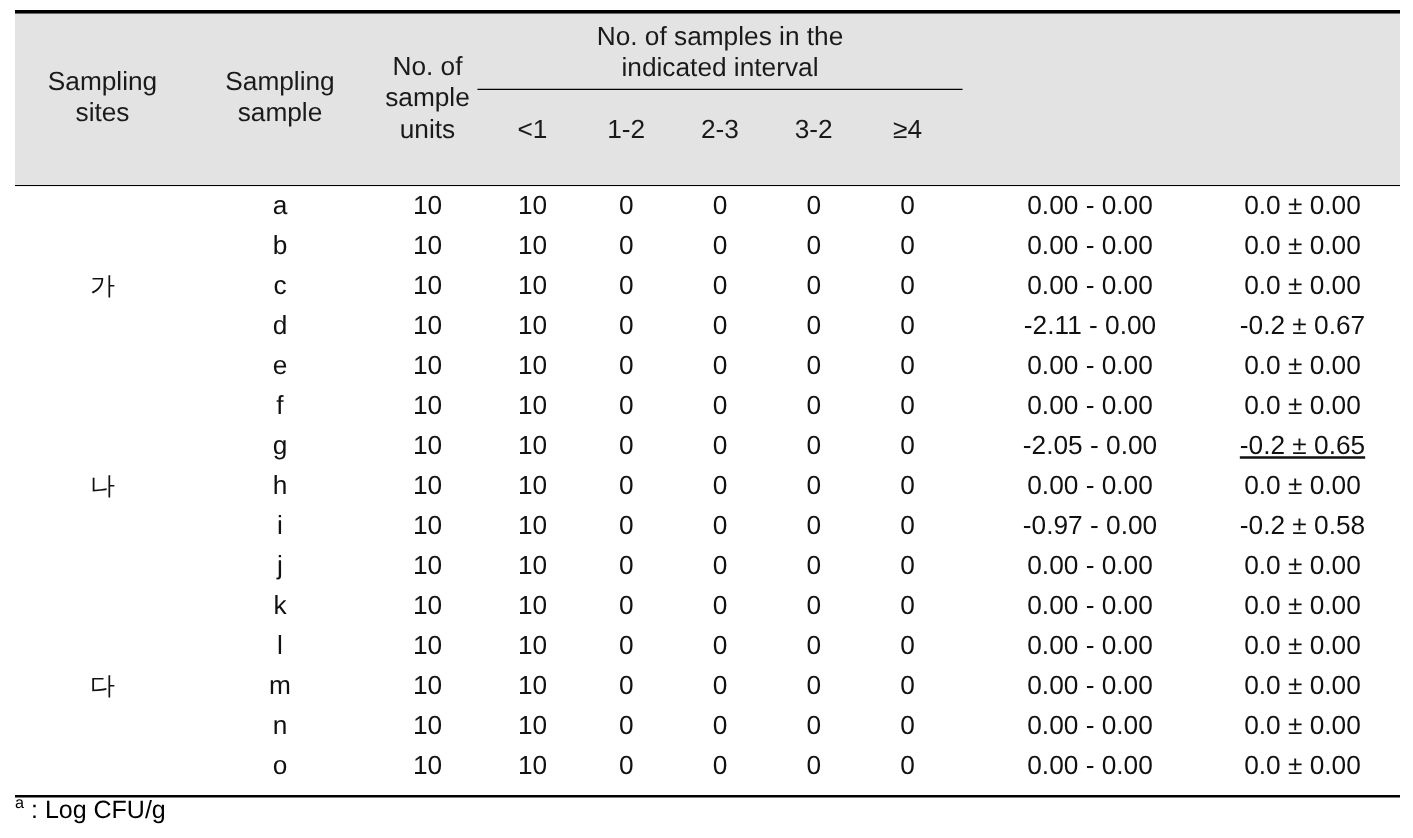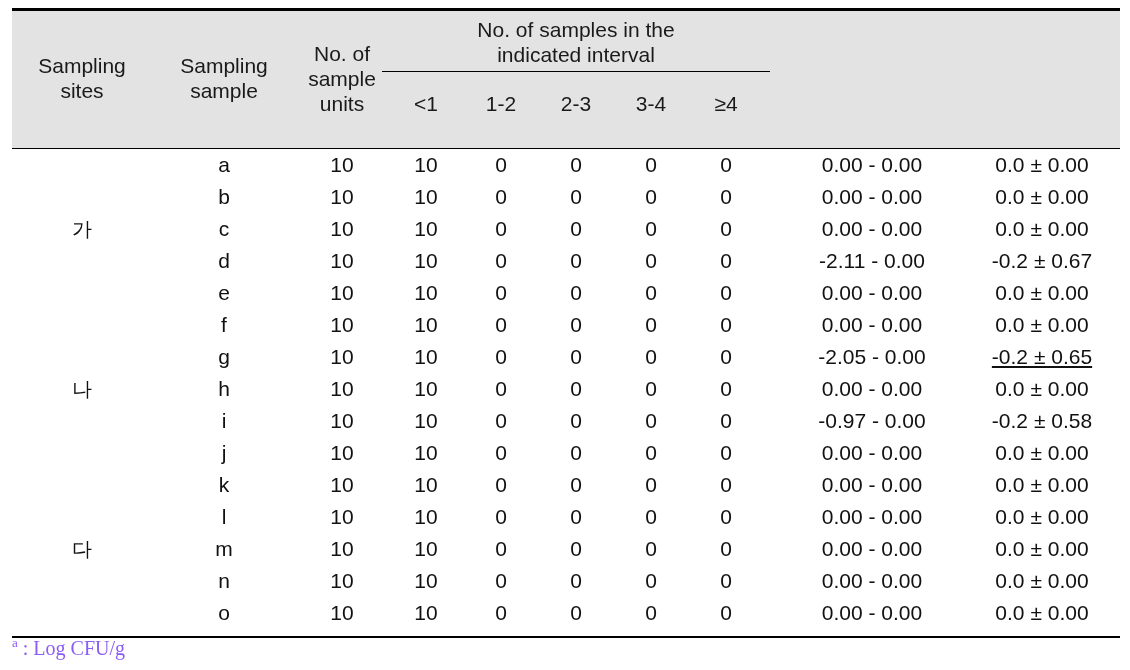--- a/index.html
+++ b/index.html
@@ -87,23 +87,23 @@
   }
   .cell.site {
     font-size: 20px;
   }
 
   
   .footnote {
     position: absolute;
     left: 12px;
     top: 637px;
-    font-family: Liberation Serif, serif;
+    font-family: Liberation Sans, sans-serif;
     font-size: 20px;
-    color: #8b5cf6;
+    color: #000000;
     white-space: nowrap;
   }
   .footnote .sup {
     font-size: 13px;
     vertical-align: super;
     line-height: 0;
   }
 </style>
 </head>
 <body>
@@ -132,21 +132,21 @@
 
     <div class="hcell" style="left:370px; top:6px; width:388px;">
       <span>No. of samples in the</span><br>
       <span>indicated interval</span>
     </div>
     <div class="group-rule"></div>
 
     <div class="hcell" style="left:382px; top:80px; width:64px;">&lt;1</div>
     <div class="hcell" style="left:457px; top:80px; width:64px;">1-2</div>
     <div class="hcell" style="left:532px; top:80px; width:64px;">2-3</div>
-    <div class="hcell" style="left:607px; top:80px; width:64px;">3-4</div>
+    <div class="hcell" style="left:607px; top:80px; width:64px;">3-2</div>
     <div class="hcell" style="left:682px; top:80px; width:64px;">≥4</div>
 
 
 
   </div>
 
   <div class="rule-thin"></div>
 
   <div class="tbody" id="tbody">
       <div class="row" style="top: 0px;">

